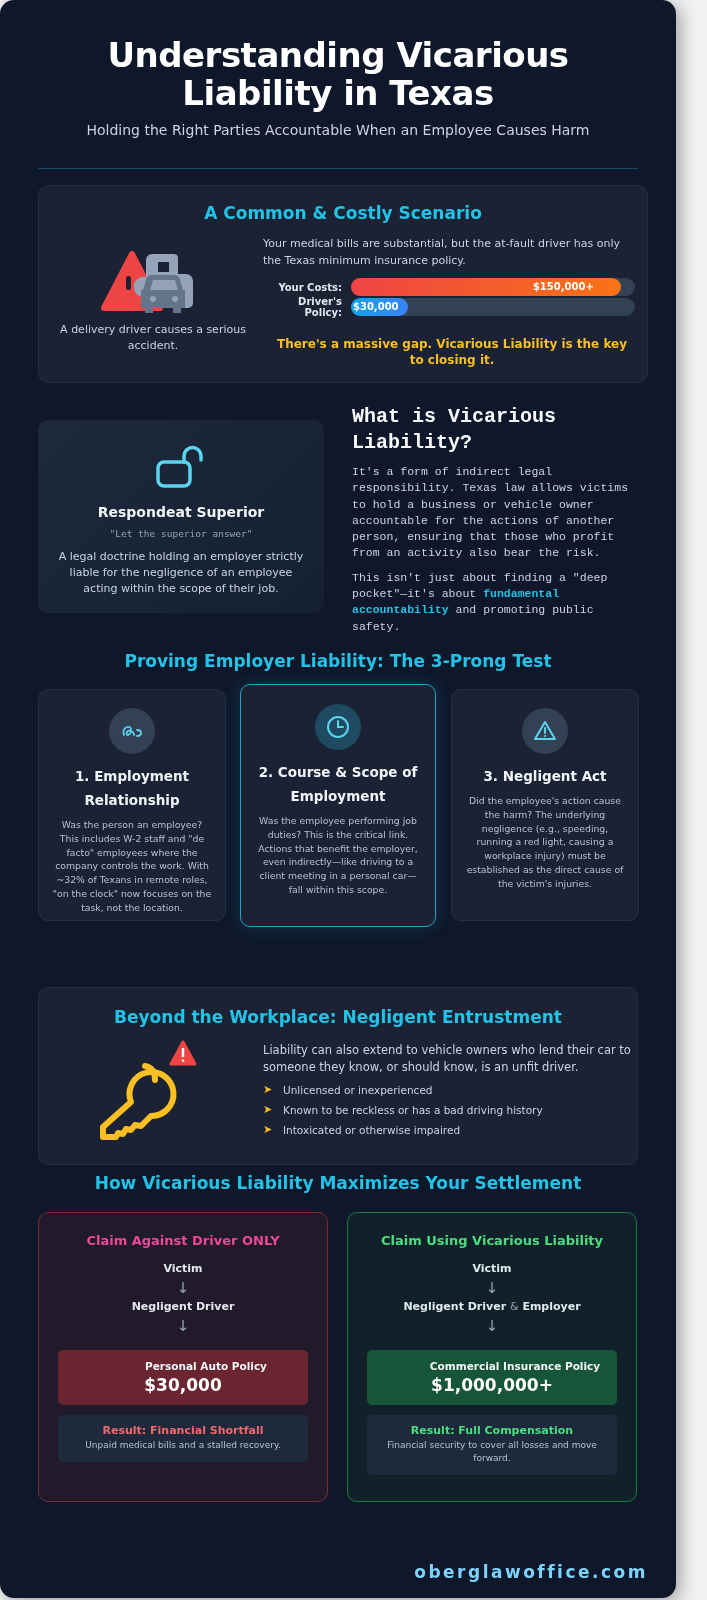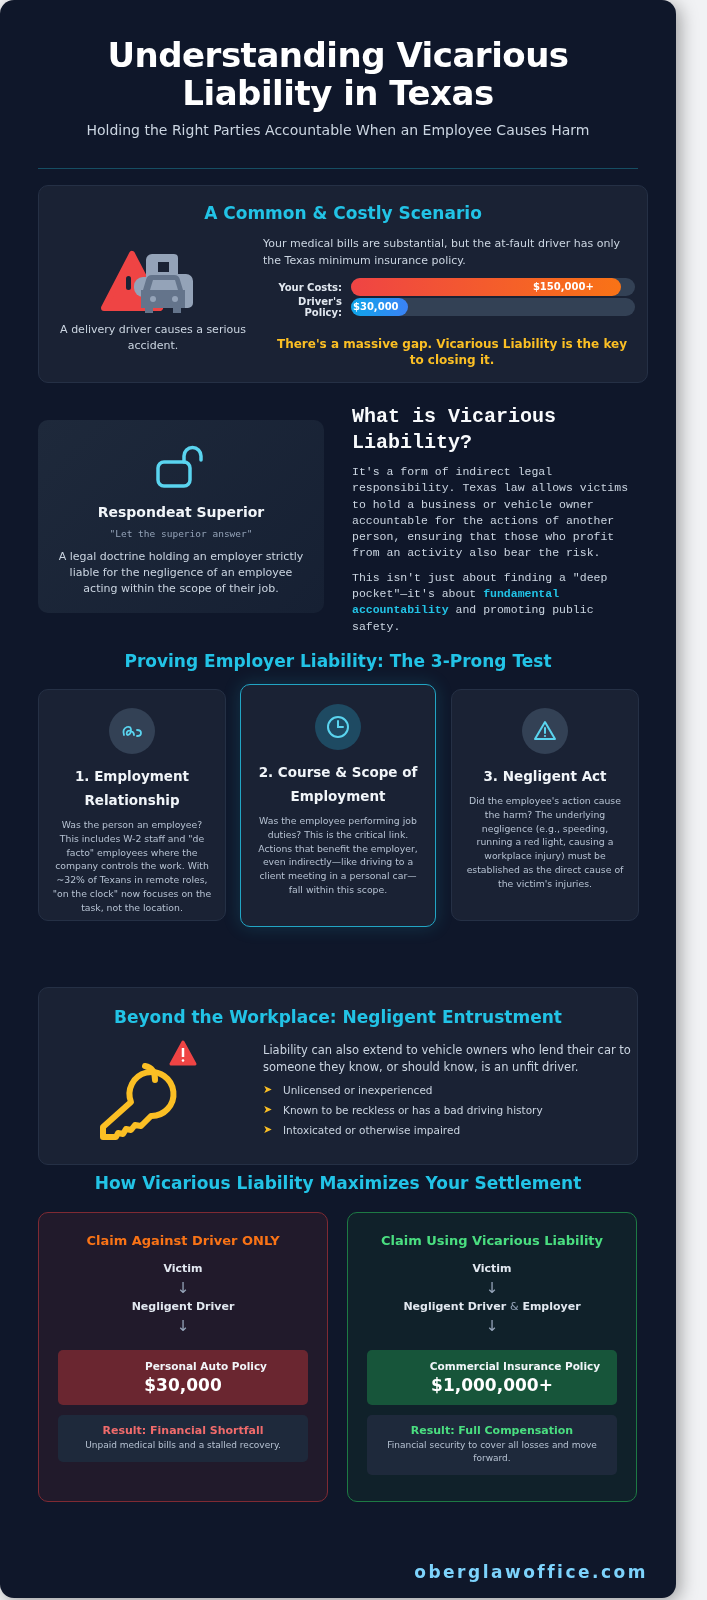--- a/index.html
+++ b/index.html
@@ -63,21 +63,21 @@
   .ent-p { font-size: 11.5px; line-height: 16.5px; color: #cbd5e1; }
   .ent-li { display: flex; align-items: center; margin-top: 7px; font-size: 10.5px; color: #cbd5e1; }
   .ent-li .chev { color: #fbbf24; font-size: 11px; margin-right: 10px; width: 10px; }
 
   
   .settle-h { position: absolute; left: 0; width: 676px; top: 1173px; }
   .claim { position: absolute; top: 1212px; width: 290px; height: 290px; border-radius: 10px; text-align: center; }
   .claim.bad { left: 38px; background: #211a2b; border: 1px solid #7f2a33; }
   .claim.good { left: 347px; background: #10212a; border: 1px solid #1d7a44; }
   .claim-t { margin-top: 20px; font-size: 13px; font-weight: bold; }
-  .bad .claim-t { color: #f97316; }
+  .bad .claim-t { color: #ec4899; }
   .good .claim-t { color: #4ade80; }
   .flow-node { font-size: 11px; font-weight: bold; color: #e2e8f0; }
   .flow-node .amp { color: #94a3b8; font-weight: normal; }
   .flow-arrow { font-size: 15px; color: #94a3b8; line-height: 20px; margin: 3px 0 2px 0; }
   .pol { margin: 14px 19px 0 19px; border-radius: 5px; padding: 10px 0 10px 0; }
   .bad .pol { background: #6a2630; }
   .good .pol { background: #17553a; }
   .pol-l { font-size: 10.5px; font-weight: bold; color: #f1f5f9; padding-left: 46px; }
   .pol-v { margin-top: 3px; font-size: 17px; font-weight: bold; color: #ffffff; }
   .res { margin: 10px 19px 0 19px; border-radius: 5px; background: #1e293b; padding: 9px 10px 10px 10px; }

